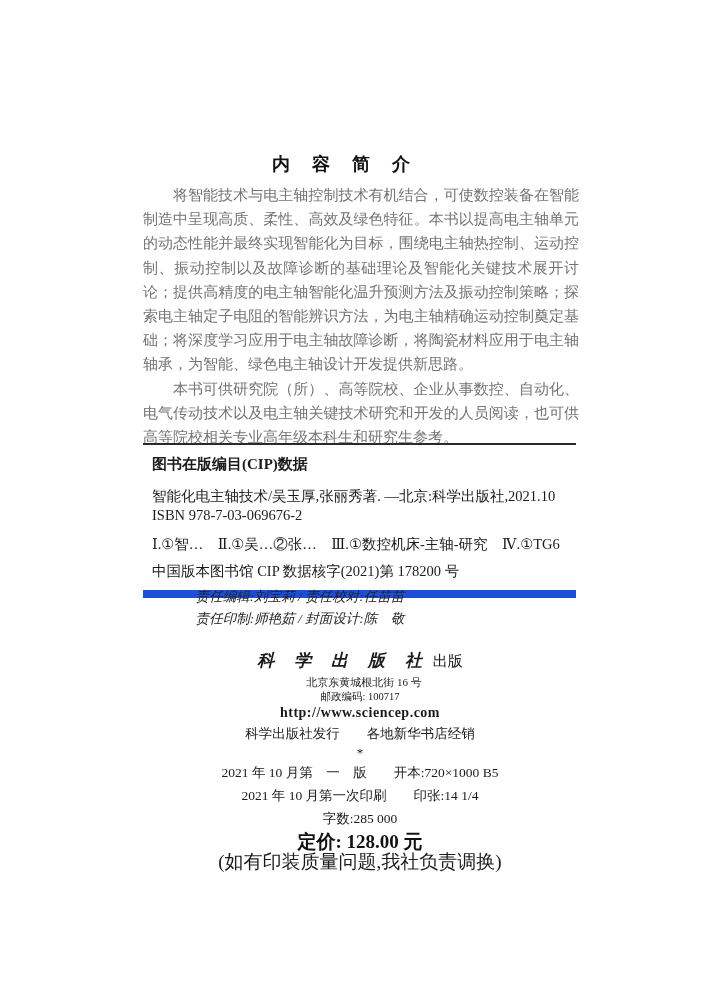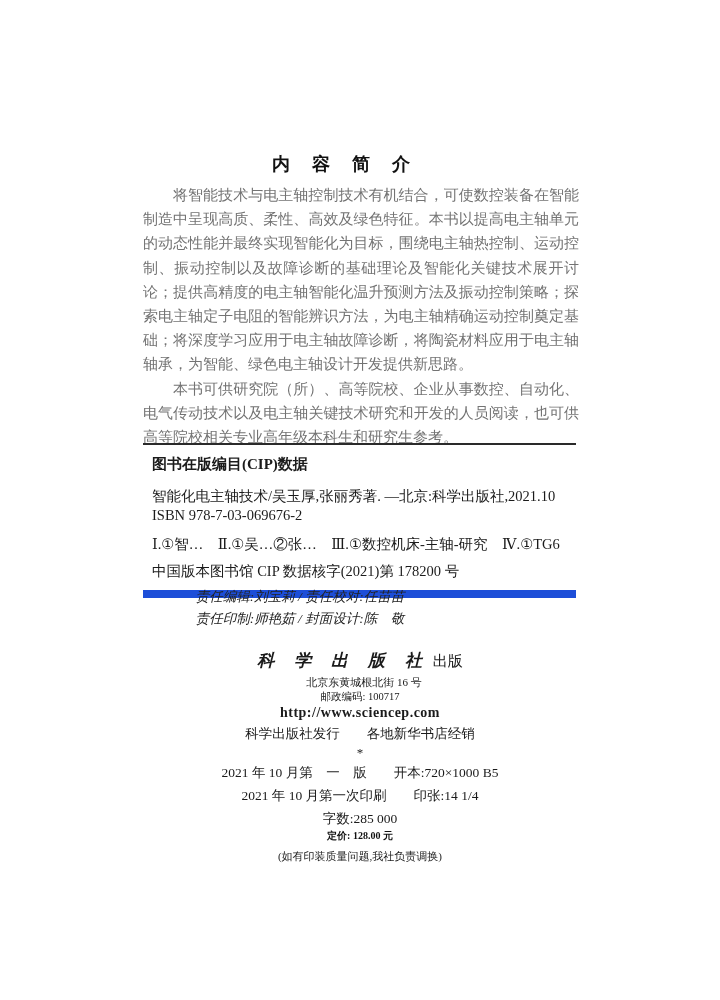--- a/index.html
+++ b/index.html
@@ -163,27 +163,28 @@
     font-size: 13.5px;
     line-height: 16px;
     margin-top: 7px;
   }
   .wordcount-line {
     font-size: 13.5px;
     line-height: 16px;
     margin-top: 7px;
   }
   .price-line {
-    font-size: 10px;
+    font-size: 19px;
     font-weight: bold;
     line-height: 17px;
+    margin-top: 6px;
     color: #111;
   }
   .note-line {
-    font-size: 11px;
+    font-size: 19px;
     line-height: 16px;
     margin-top: 4px;
   }
 </style>
 </head>
 <body>
 
 <div class="page">
 
   <div class="intro-title">内　容　简　介</div>

